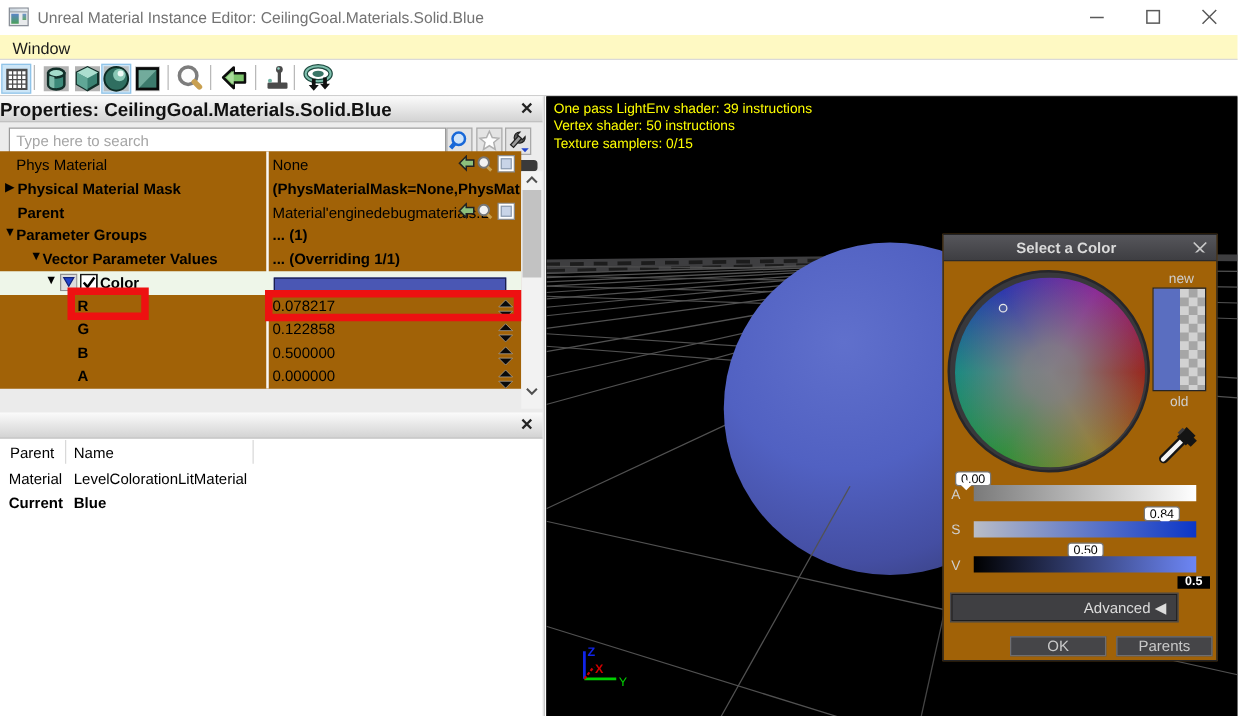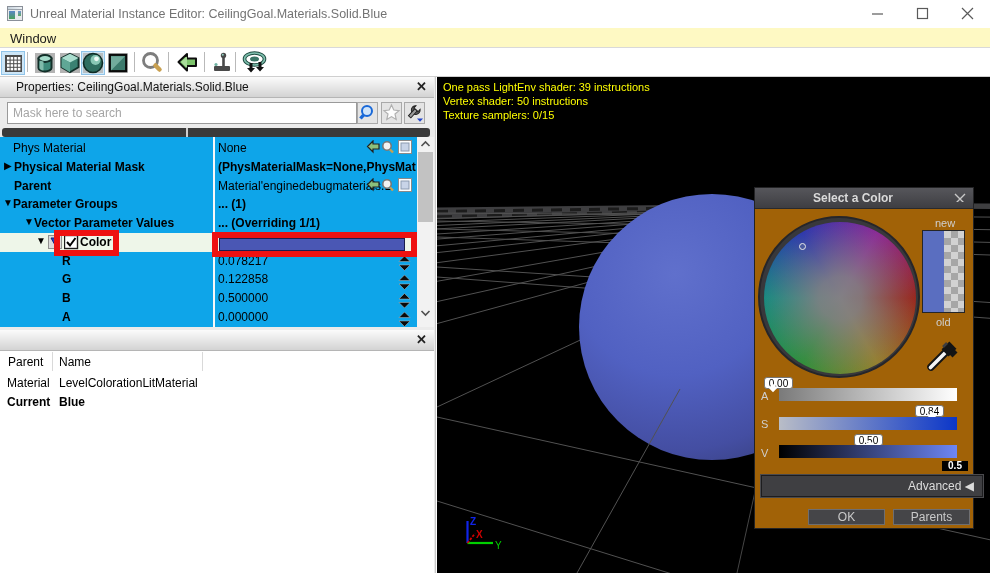--- a/index.html
+++ b/index.html
@@ -21,29 +21,29 @@
 
 #toolbar { position:absolute; left:0; top:49px; width:990px; height:28px; background:#fff; border-bottom:1px solid #cfcfcf; }
 .tsep { position:absolute; top:3px; width:1px; height:20px; background:#b9b9b9; }
 .tico { position:absolute; top:2px; width:24px; height:24px; }
 .tico.sel { background:#cde6f7; border:1px solid #90c4e9; }
 
 
 #left { position:absolute; left:0; top:77px; width:436px; height:496px; background:#ebebeb; border-right:1px solid #c8c8c8; }
 .phead { position:absolute; left:0; width:434px; height:21px;
   background:linear-gradient(#fbfbfb,#d3d3d3); border-bottom:1px solid #b5b5b5; }
-.phead .pt { position:absolute; left:16px; top:3px; font-size:12px; color:#111; }
+.phead .pt { position:absolute; left:0; top:3px; font-size:15px; color:#111;font-weight:bold; }
 .phead .px { position:absolute; right:7px; top:2px; font-size:13px; font-weight:600; color:#222; }
 #searchrow { position:absolute; left:0; top:21px; width:434px; height:30px; background:#ececec; }
 #searchbox { position:absolute; left:7px; top:4px; width:350px; height:22px; background:#fff; border:1px solid #9a9a9a; }
 #searchbox span { position:absolute; left:5px; top:3px; font-size:12px; color:#a5a5a5; }
 .sbtn { position:absolute; top:4px; width:21px; height:22px; background:#e4e4e4; border:1px solid #a9a9a9; }
 #darkbar { position:absolute; left:2px; top:51px; width:428px; height:9px; background:#3a3a3a; border-radius:3px; }
 
-#grid { position:absolute; left:0; top:60px; width:417px; height:190px; background:#0ea5e9; overflow:hidden; }
+#grid { position:absolute; left:0; top:44px; width:417px; height:190px; background:#a16207; overflow:hidden; }
 .prow { position:absolute; left:0; width:417px; height:19px; }
 .pname { position:absolute; font-size:12px; color:#000; top:2px; }
 .pval { position:absolute; left:218px; font-size:12px; color:#000; top:2px; white-space:nowrap; }
 .b { font-weight:bold; }
 #vline { position:absolute; left:213px; top:0; width:2px; height:190px; background:#f8f8f8; }
 
 #vscroll { position:absolute; left:417px; top:60px; width:17px; height:190px; background:#f2f2f2; }
 
 #mip { position:absolute; left:0; top:274px; width:434px; height:222px; background:#fff; font-size:12px; }
 #mip .cell { position:absolute; white-space:nowrap; }
@@ -63,21 +63,21 @@
 }
 #marker { position:absolute; left:43.5px; top:54.5px; width:7px; height:7px; border:1px solid #e8e8e8; border-radius:50%; background:#4a5aa0; }
 .dlbl { position:absolute; color:#cfcfcf; font-size:11px; }
 #swatch { position:absolute; left:167px; top:42px; width:43px; height:83px; border:1px solid #252527; background:
   conic-gradient(#d2d2d2 90deg, #a6a6a6 90deg 180deg, #d2d2d2 180deg 270deg, #a6a6a6 270deg) 0 0/14px 14px; }
 #swatch .half { position:absolute; left:0; top:0; width:21px; height:81px; background:#5a6ec0; }
 .slider { position:absolute; left:24px; width:178px; height:13px; }
 .bubble { position:absolute; width:29px; height:12px; background:#fff; border:1px solid #777; border-radius:3px; color:#000; font-size:10px; text-align:center; line-height:12px; }
 .bubble b { position:absolute; bottom:-3px; width:6px; height:6px; background:#fff; transform:rotate(45deg); }
 #vbox { position:absolute; left:187px; top:273px; width:26px; height:10px; background:#000; color:#fff; font-size:10px; font-weight:bold; text-align:center; line-height:10px; }
-#advbtn { position:absolute; left:6px; top:287px; width:222px; height:22px; background:#3f3f42; border:1px solid #1d1d1f; outline:1px solid #4a4a4d; color:#dcdcdc; font-size:12px; text-align:right; padding:3px 8px 0 0; }
+#advbtn { position:absolute; left:6px; top:287px; width:181px; height:22px; background:#3f3f42; border:1px solid #1d1d1f; outline:1px solid #4a4a4d; color:#dcdcdc; font-size:12px; text-align:right; padding:3px 8px 0 0; }
 .dbtn { position:absolute; top:321px; width:77px; height:16px; background:#454548; border:1px solid #6e6e71; color:#c9c9c9; font-size:12px; text-align:center; line-height:15px; }
 </style>
 </head>
 <body>
 <div id="win">
   <div id="titlebar">
     <div id="ticon">
         <div class="tb"></div>
         <div class="p1"></div>
         <div class="p2"></div>
@@ -183,21 +183,21 @@
         </svg>
     </div>
   </div>
   <div id="left">
     <div class="phead" style="top:0;">
         <span class="pt">Properties: CeilingGoal.Materials.Solid.Blue</span>
         <span class="px">✕</span>
       </div>
     <div id="searchrow">
       <div id="searchbox">
-          <span>Mask here to search</span>
+          <span>Type here to search</span>
         </div>
       <div class="sbtn" style="left:357px;">
         <svg width="19" height="20">
             <circle cx="9" cy="8" r="5" fill="#cfe4fa" stroke="#1868d8" stroke-width="2"></circle>
         <path d="M5.5 12 L2.5 15.5" stroke="#1868d8" stroke-width="3.4"></path>
           </svg>
       </div>
       <div class="sbtn" style="left:381px;">
         <svg width="19" height="20">
             <path d="M9.5 2 L11.8 7 L17 7.6 L13 11 L14.2 16.5 L9.5 13.6 L4.8 16.5 L6 11 L2 7.6 L7.2 7 Z" fill="#fdfdfd" stroke="#b0b0b0" stroke-width="1.2"></path>

